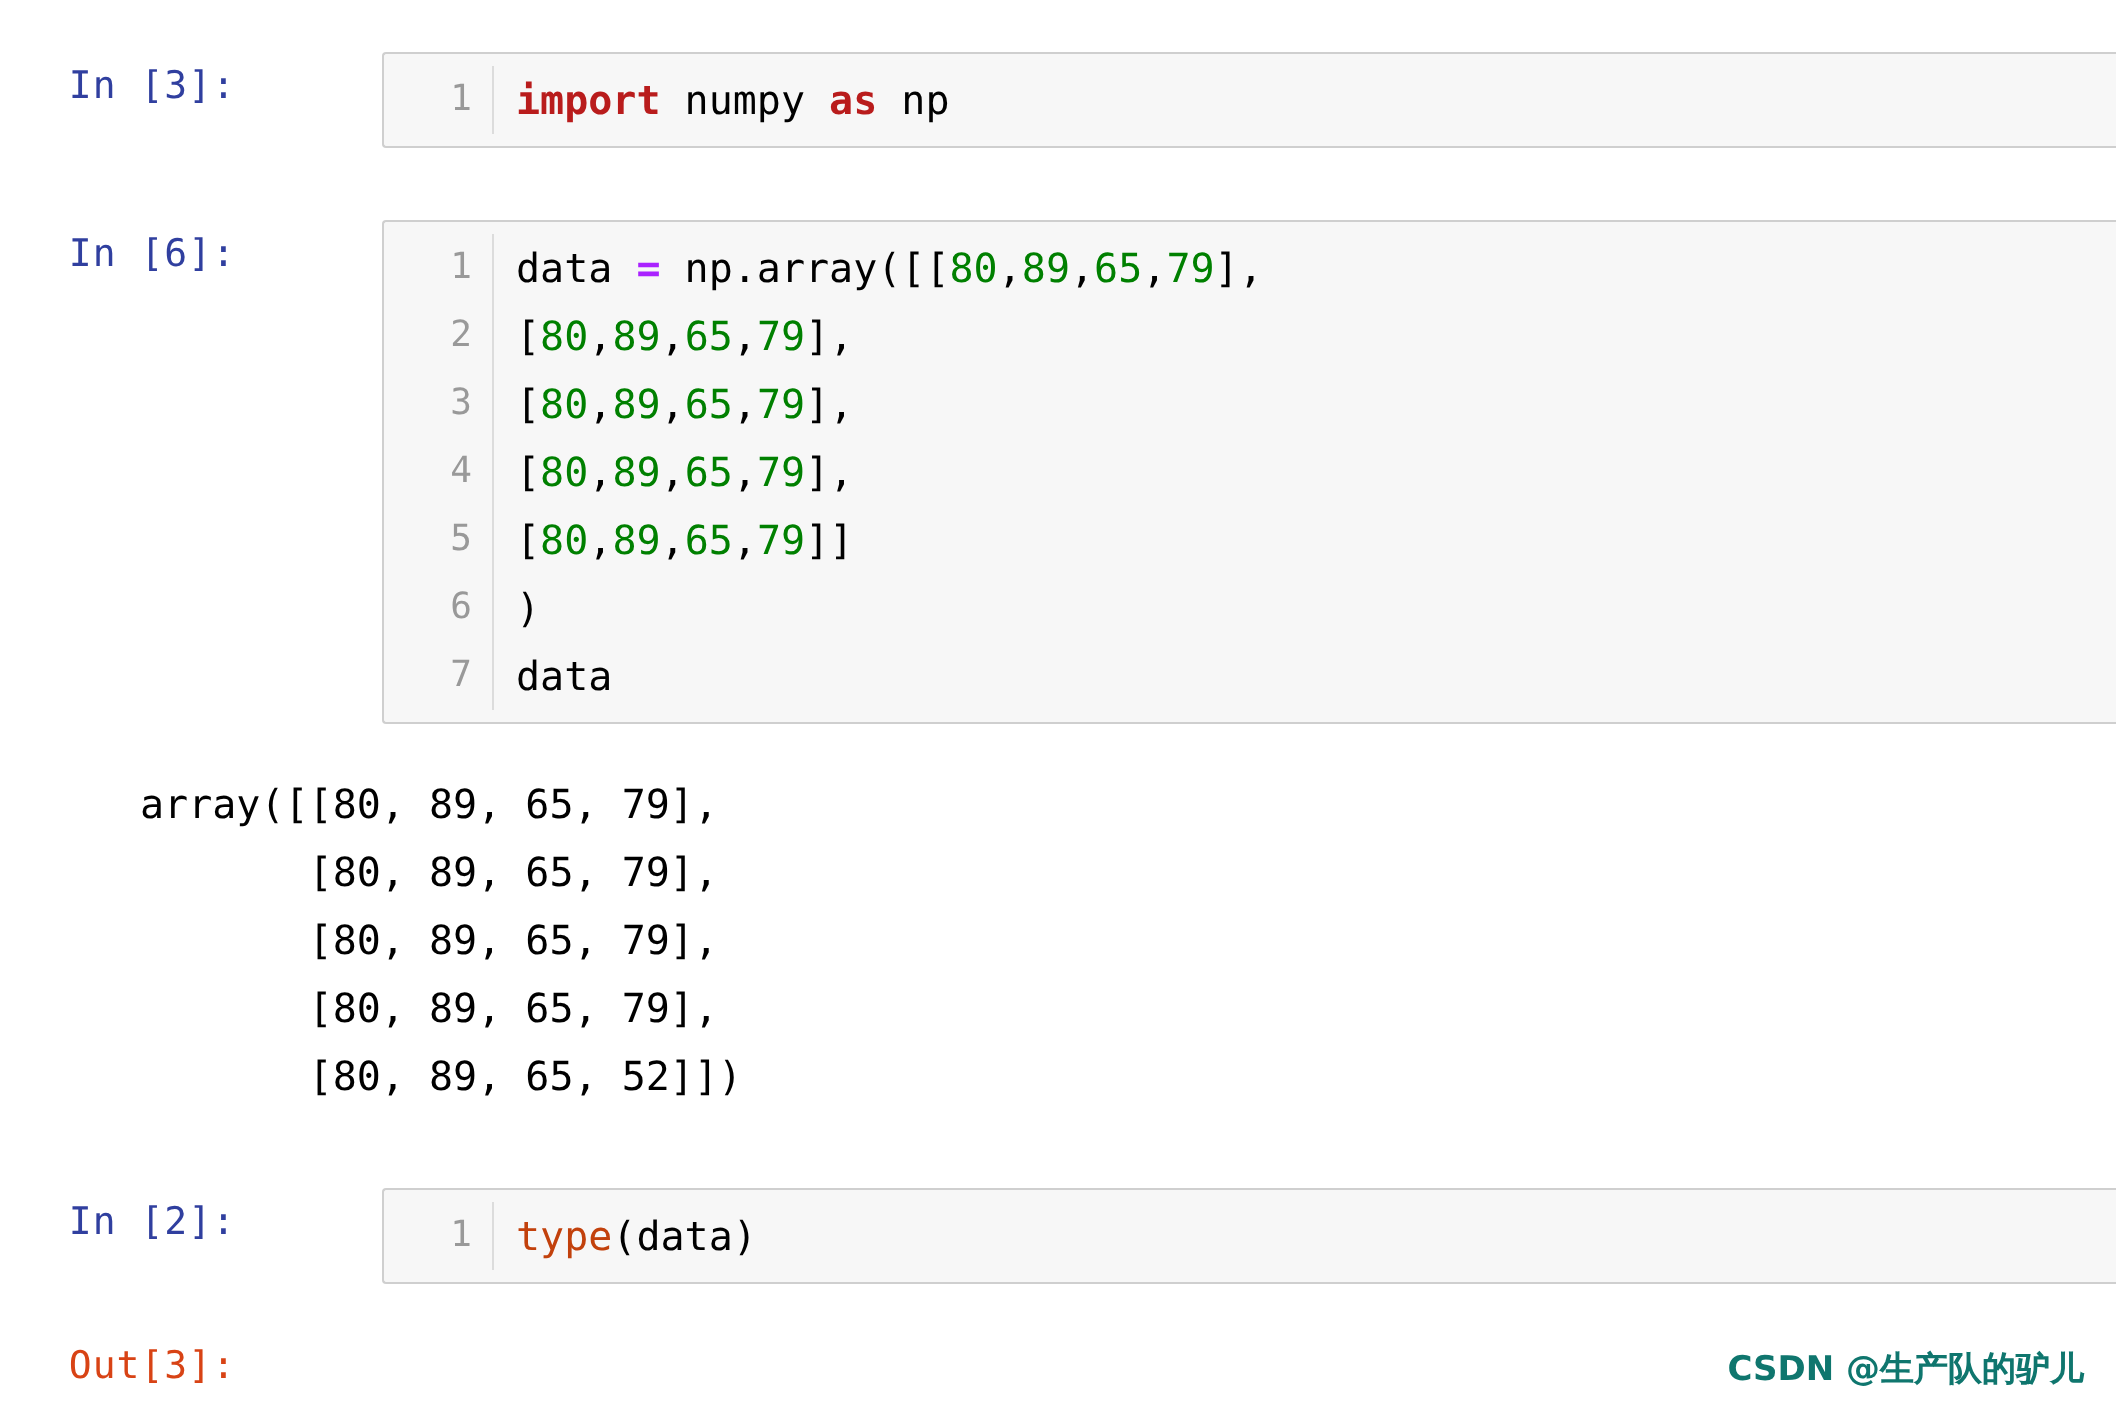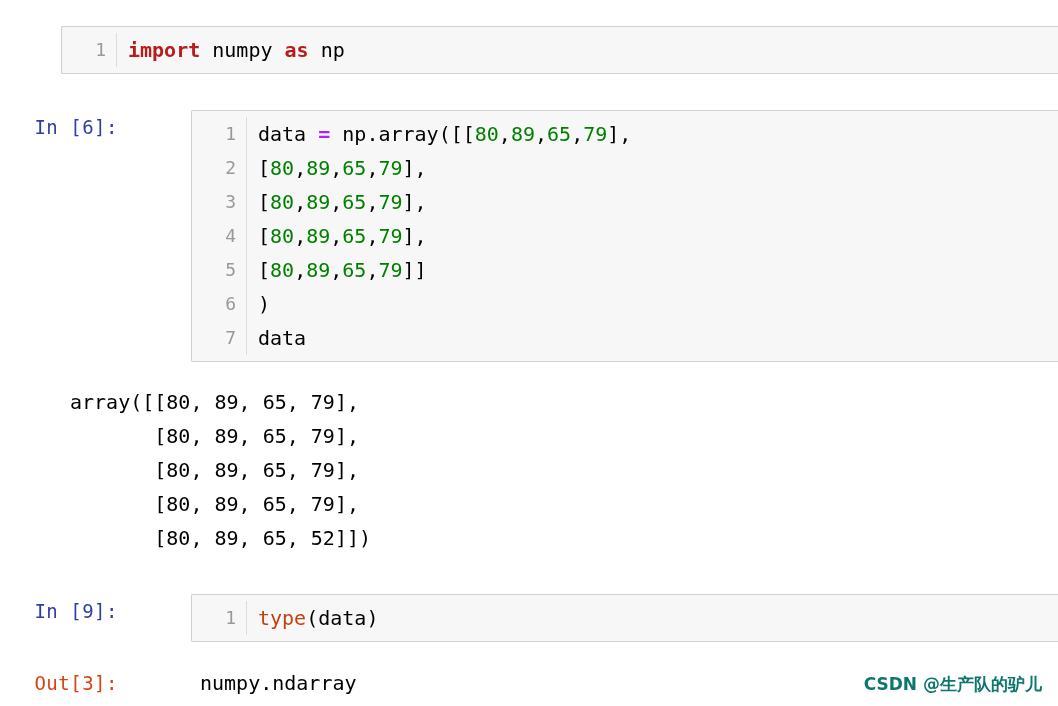--- a/index.html
+++ b/index.html
@@ -130,20 +130,21 @@
     font-weight: bold;
   }
 </style>
 </head>
 <body>
 
 <div class="notebook">
 
   <div class="blk-in1">
     <div class="cell-row">
+      <div class="prompt in">In [3]:</div>
       <div class="input-wrap">
         <div class="code-cell">
           <div class="gutter">1</div>
           <div class="code"><span class="kw">import</span><span class="pl"> numpy </span><span class="kw">as</span><span class="pl"> np</span></div>
         </div>
       </div>
     </div>
   </div>
 
   <div class="blk-in2">
@@ -177,34 +178,31 @@
        [80, 89, 65, 79],
        [80, 89, 65, 79],
        [80, 89, 65, 79],
        [80, 89, 65, 52]])</pre>
       </div>
     </div>
   </div>
 
   <div class="blk-in3">
     <div class="cell-row">
-      <div class="prompt in">In [9]:</div>
+      <div class="prompt in">In [2]:</div>
       <div class="input-wrap">
         <div class="code-cell">
           <div class="gutter">1</div>
           <div class="code"><span class="bi">type</span><span class="pl">(data)</span></div>
         </div>
       </div>
     </div>
   </div>
 
   <div class="blk-out3">
     <div class="cell-row">
       <div class="prompt out">Out[3]:</div>
-      <div class="output-wrap">
-        <pre class="output-text">numpy.ndarray</pre>
-      </div>
     </div>
   </div>
 
   <div class="watermark">CSDN @生产队的驴儿</div>
 
 </div>
 
 </body></html>

